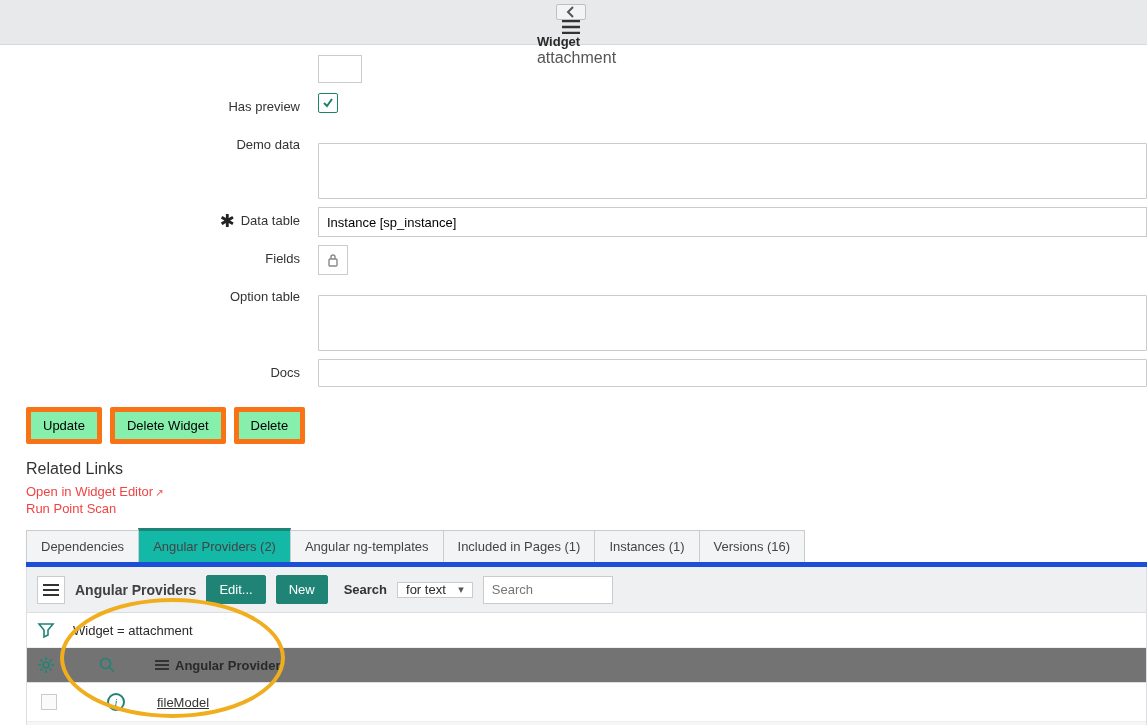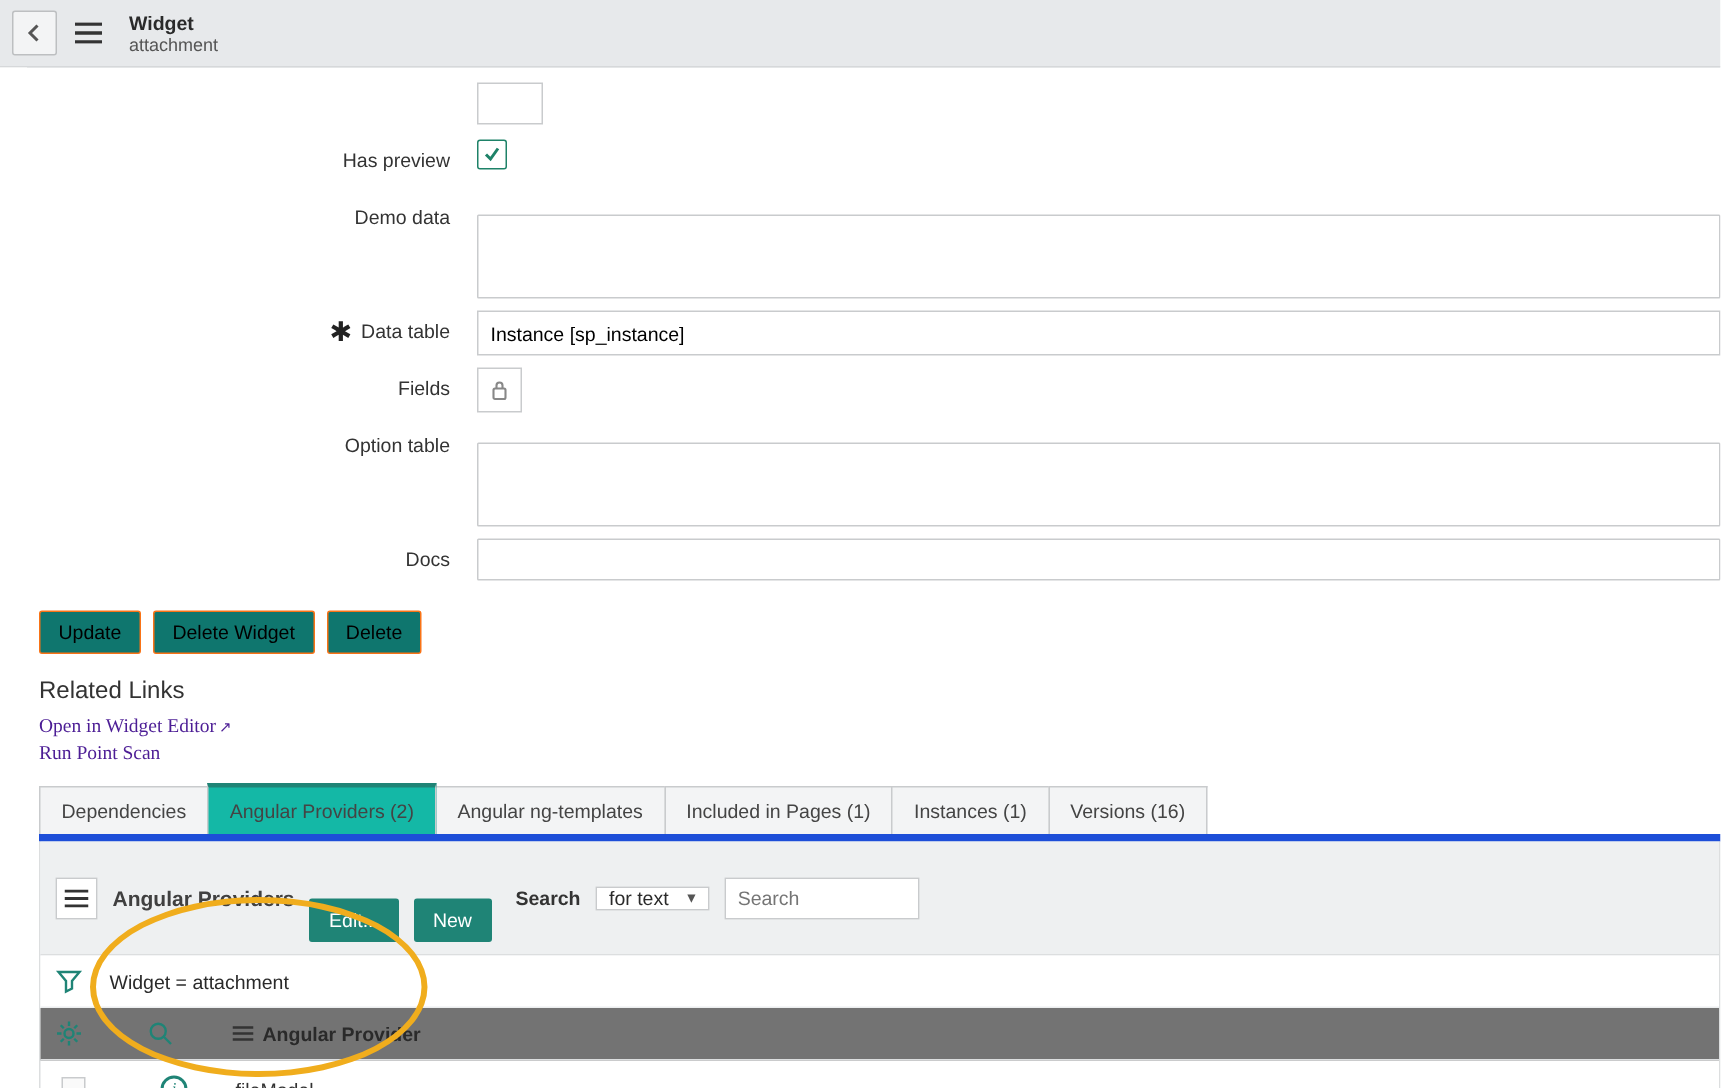--- a/index.html
+++ b/index.html
@@ -11,40 +11,41 @@
     width: 1147px;
   }
   
   .header {
     background: #e7e9eb;
     border-bottom: 1px solid #d6d8da;
     display: flex;
     align-items: center;
     padding: 4px 8px;
     height: 45px;
+    flex-direction: column;
   }
   .header .btn-sq {
     width: 30px;
     height: 30px;
     border: 1px solid #bdbfc1;
     background: #f3f4f5;
     display: flex;
     align-items: center;
     justify-content: center;
     cursor: pointer;
     margin-right: 6px;
     border-radius: 2px;
   }
   .header .menu-btn {
     border: none;
     background: transparent;
   }
   .header .title-block { margin-left: 6px; }
   .header .title-block .t1 { font-weight: 600; font-size: 13px; }
-  .header .title-block .t2 { font-size: 12px; color: #555; }
+  .header .title-block .t2 { font-size: 16px; color: #555; }
 
   
   .form {
     border-left: 18px solid #fff;
     padding-top: 10px;
   }
   .form-row {
     display: flex;
     align-items: flex-start;
     margin-bottom: 8px;
@@ -116,52 +117,50 @@
     color: #777;
   }
 
   
   .btn-row {
     display: flex;
     gap: 8px;
     padding: 10px 0 10px 26px;
   }
   .btn {
-    border: 1px solid #f97316;
-    background: #0f766e;
+    border: 5px solid #f97316;
+    background: #86efac;
     padding: 6px 12px;
     cursor: pointer;
     font-size: 13px;
     border-radius: 2px;
   }
   .btn-teal {
     background: #1f8476;
     color: #fff;
     border: 1px solid #1f8476;
-    margin-top: 30px;
   }
 
   
   .related-links {
     padding: 6px 0 10px 26px;
   }
   .related-links h3 {
     font-size: 16px;
     font-weight: 400;
     color: #333;
     margin-bottom: 6px;
   }
   .related-links a {
     display: block;
-    color: #4c1d95;
+    color: #ef4444;
     text-decoration: none;
     font-size: 13px;
     margin-bottom: 2px;
     cursor: pointer;
-    font-family: Liberation Serif, serif;
   }
   .ext-icon { font-size: 10px; margin-left: 2px; }
 
   
   .tabs {
     display: flex;
     border-bottom: 5px solid #1d4ed8;
     margin-left: 26px;
     align-items: flex-end;
   }

